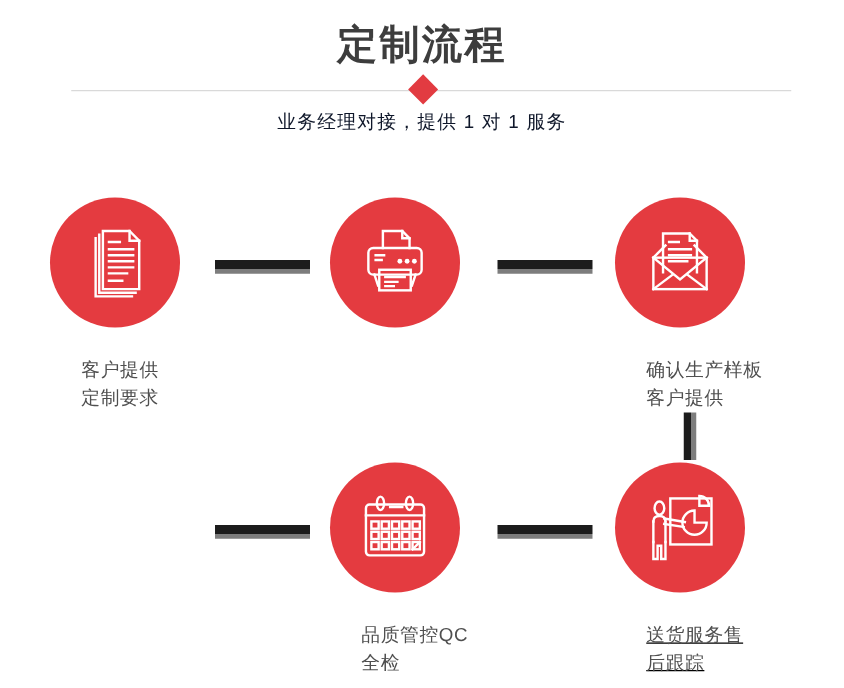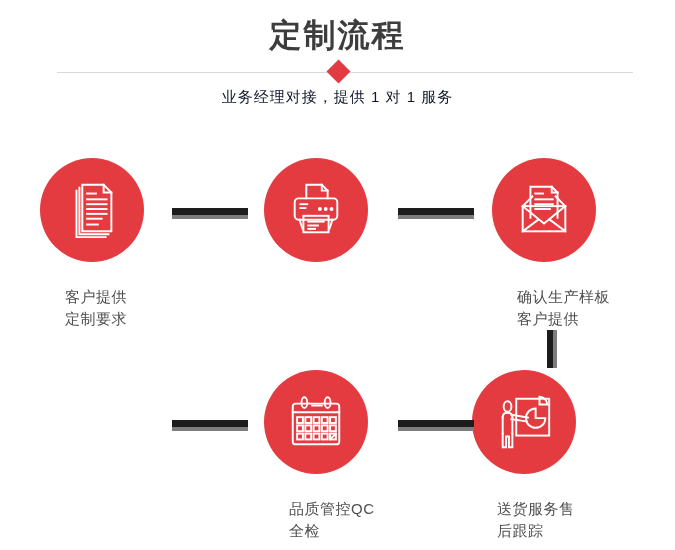--- a/index.html
+++ b/index.html
@@ -45,21 +45,21 @@
   }
   .vbar{
     position:absolute;width:10px;height:38px;
     background:linear-gradient(to right,#1c1c1c 0,#1c1c1c 60%,#7d7d7d 60%,#7d7d7d 100%);
   }
   .pos-s0{left:40px;top:158px;}
   .pos-s1{left:264px;top:158px;}
   .pos-s2{left:492px;top:158px;}
   .pos-s3{left:40px;top:370px;}
   .pos-s4{left:264px;top:370px;}
-  .pos-s5{left:472px;top:370px;}
+  .pos-s5{left:492px;top:370px;text-decoration:underline;}
   .pos-h0{left:172px;top:208px;}
   .pos-h1{left:398px;top:208px;}
   .pos-h2{left:172px;top:420px;}
   .pos-h3{left:398px;top:420px;}
   .pos-v0{left:547px;top:330px;}
 </style>
 </head>
 <body>
 
 <div class="canvas">

